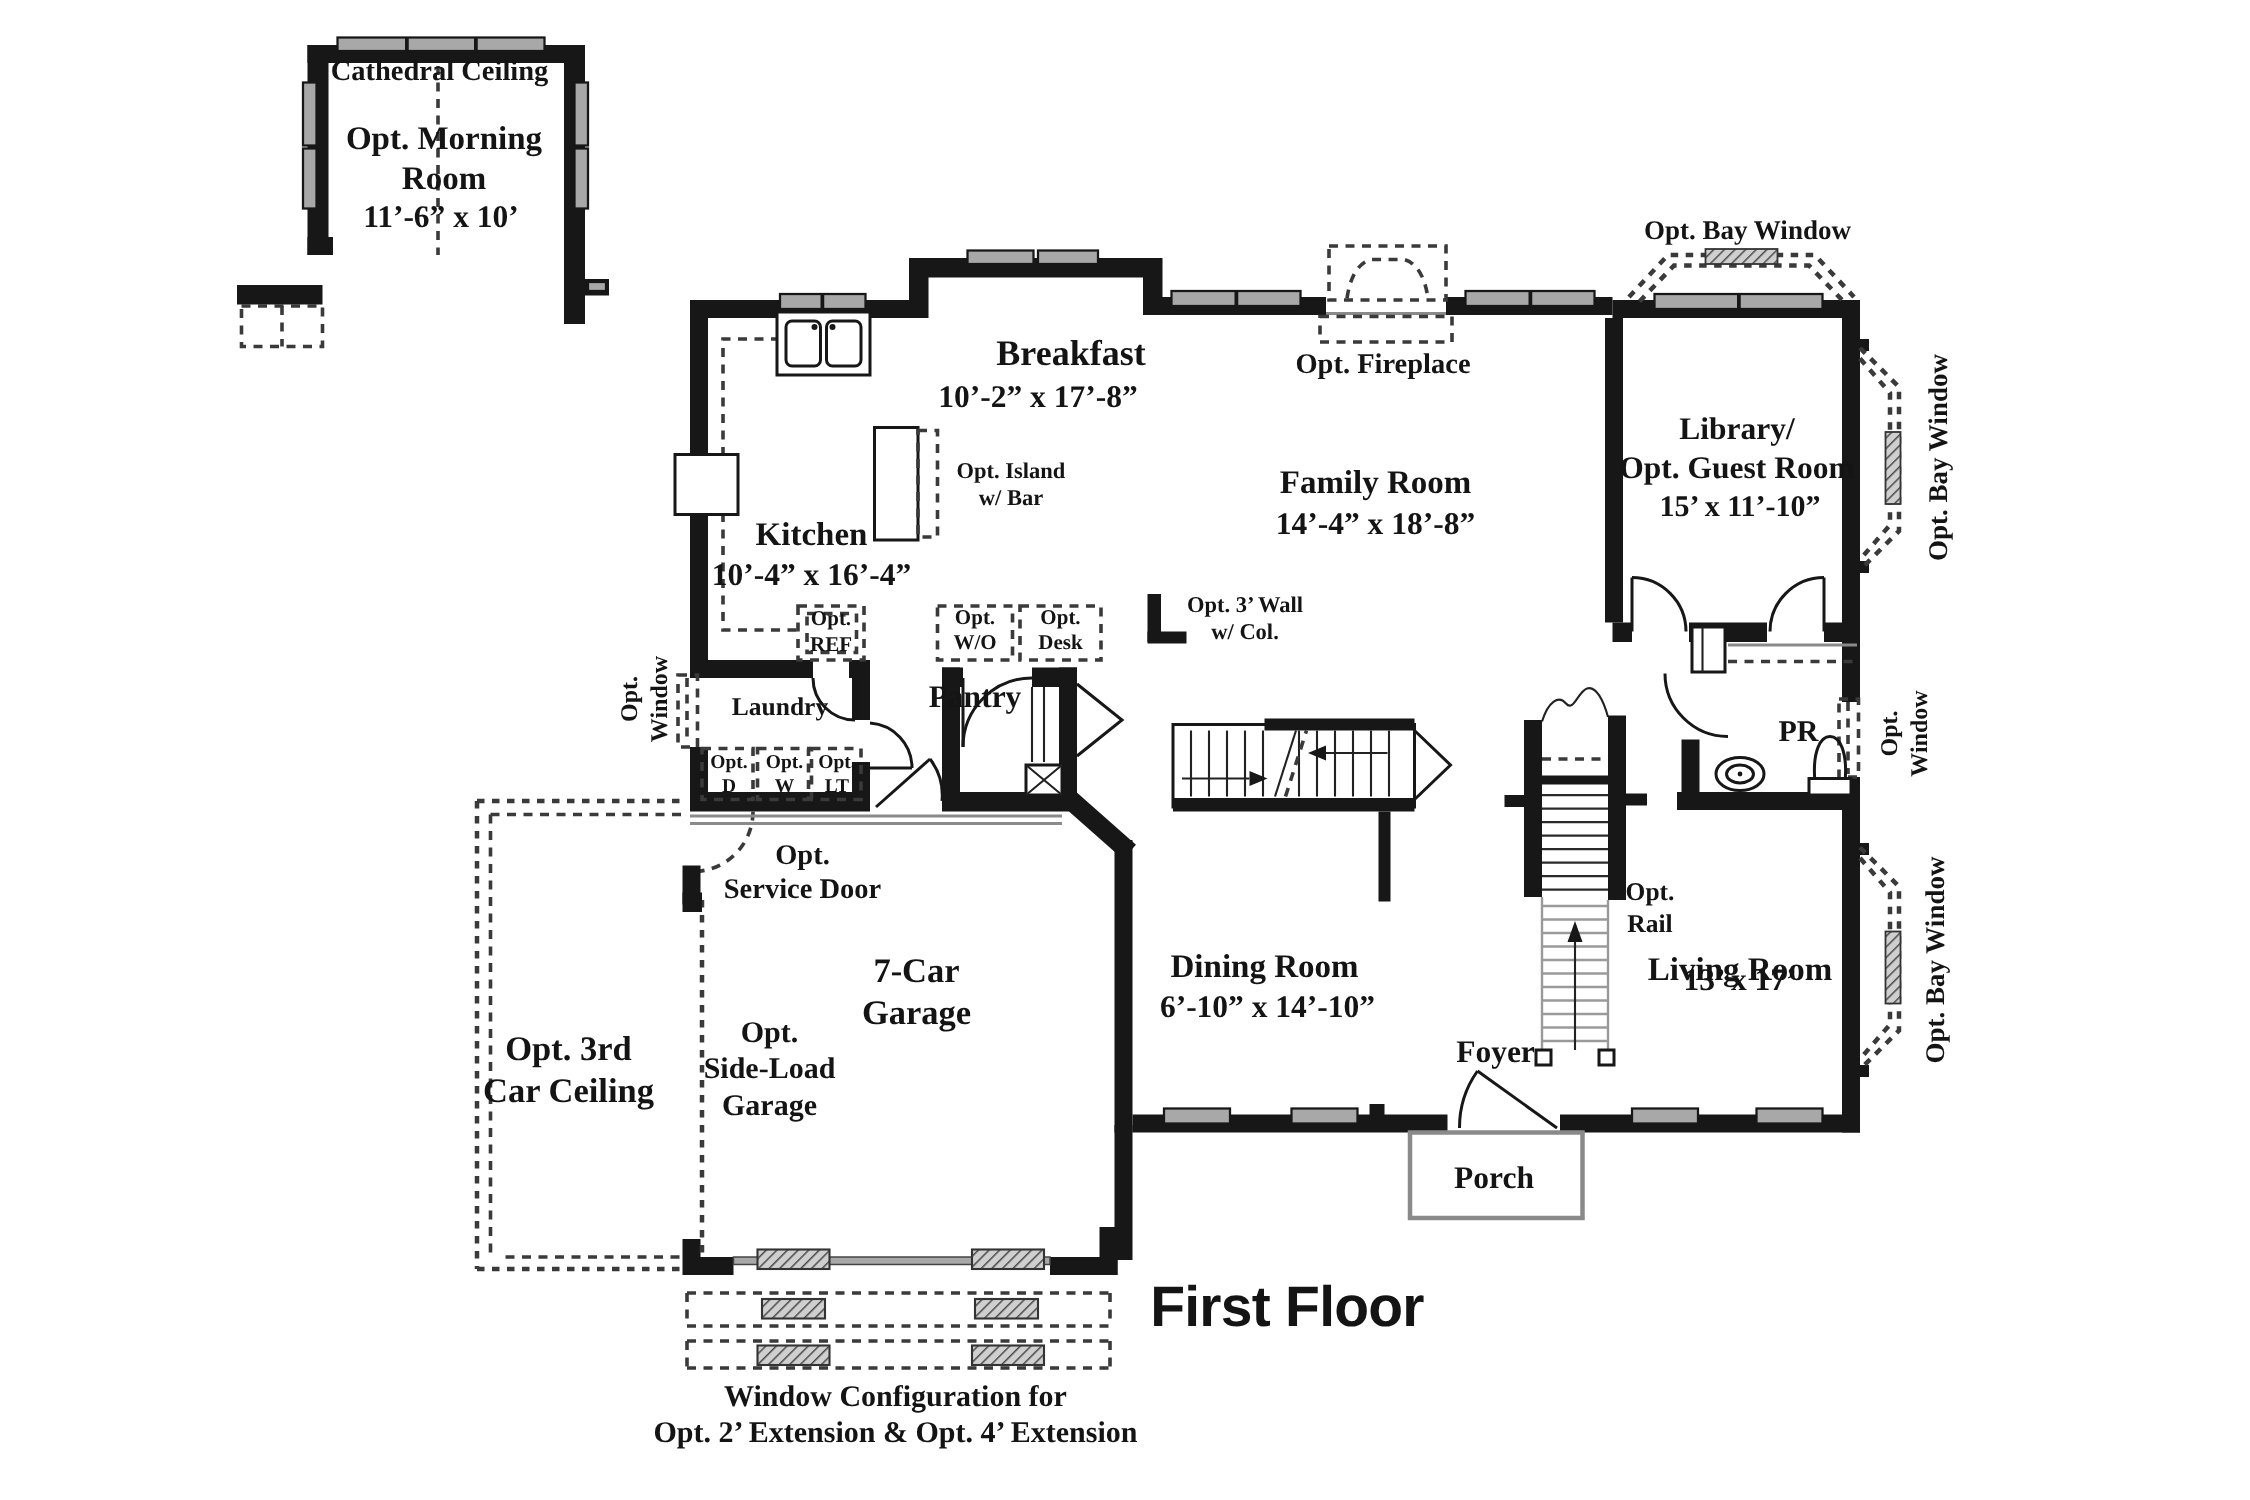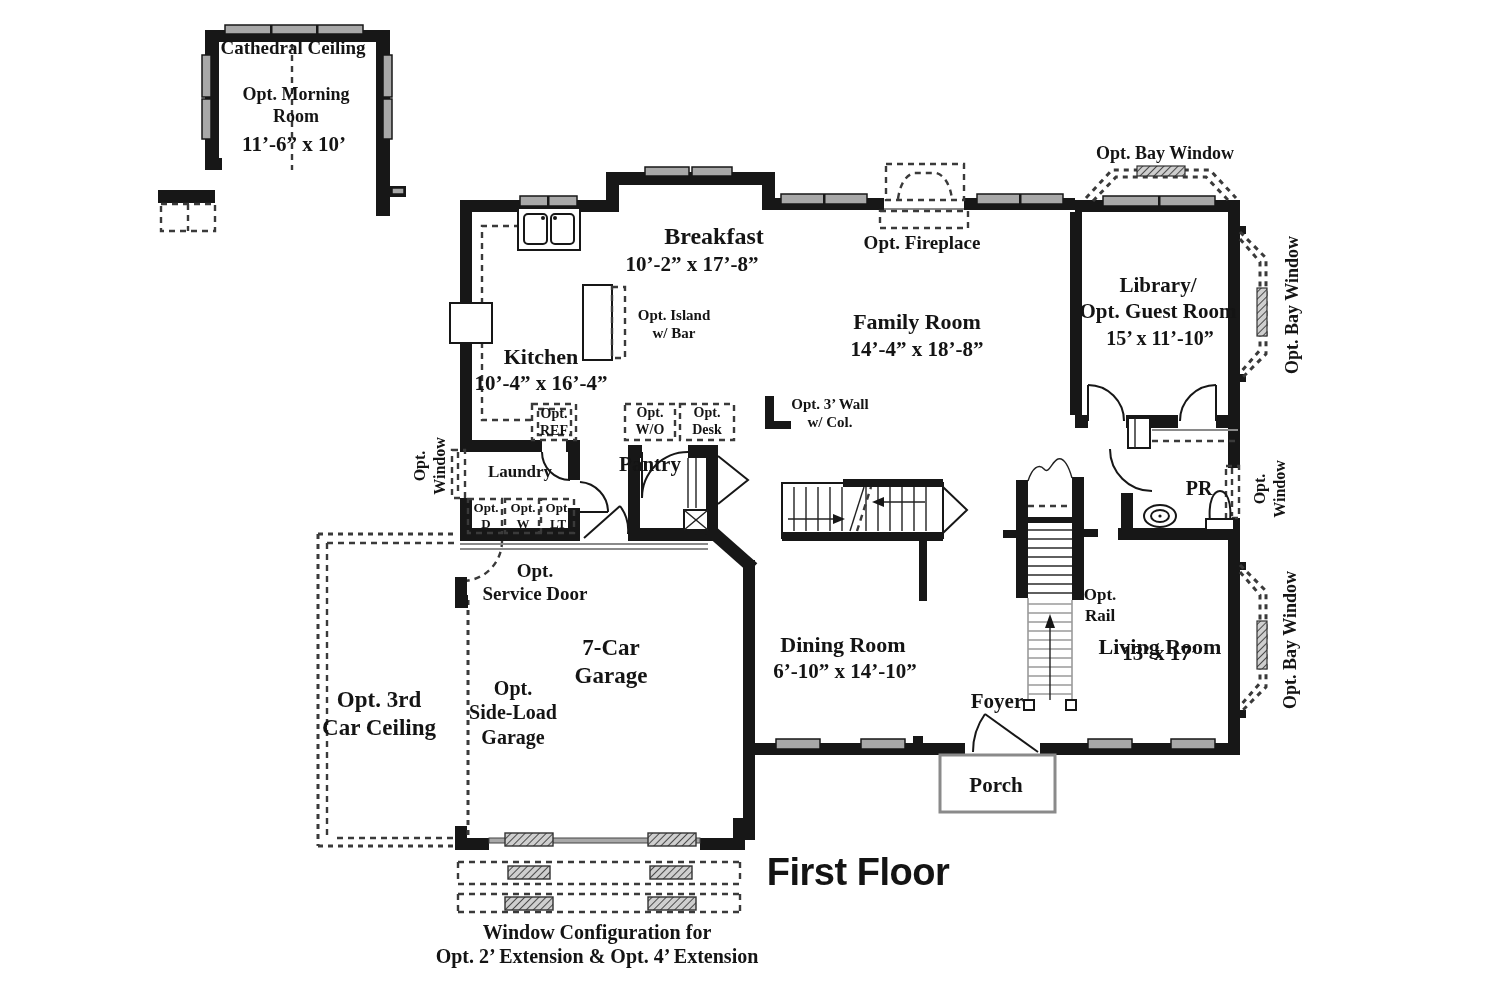--- a/index.html
+++ b/index.html
@@ -304,21 +304,21 @@
     <rect x="505" y="897" width="48" height="13" fill="url(#hat)" stroke="#333" stroke-width="1.4"></rect>
     <rect x="648" y="897" width="48" height="13" fill="url(#hat)" stroke="#333" stroke-width="1.4"></rect>
   </g>
 
   <g>
     <rect x="940" y="755" width="115" height="57" fill="#ffffff" stroke="#8a8a8a" stroke-width="3"></rect>
   </g>
 </svg>
 
 <div class="lbl" style="left:293px;top:48px;font-size:19px;">Cathedral Ceiling</div>
-<div class="lbl" style="left:296px;top:106px;font-size:18px;">Opt. Morning
+<div class="lbl" style="left:296px;top:106px;font-size:22px;">Opt. Morning
 Room</div>
 <div class="lbl" style="left:294px;top:145px;font-size:21px;">11’-6” x 10’</div>
 
 <div class="lbl" style="left:714px;top:237px;font-size:24px;">Breakfast</div>
 <div class="lbl" style="left:692px;top:265px;font-size:21px;">10’-2” x 17’-8”</div>
 
 <div class="lbl" style="left:541px;top:357px;font-size:22px;">Kitchen</div>
 <div class="lbl" style="left:541px;top:384px;font-size:21px;">10’-4” x 16’-4”</div>
 <div class="lbl" style="left:674px;top:324px;font-size:15px;">Opt. Island
 w/ Bar</div>

